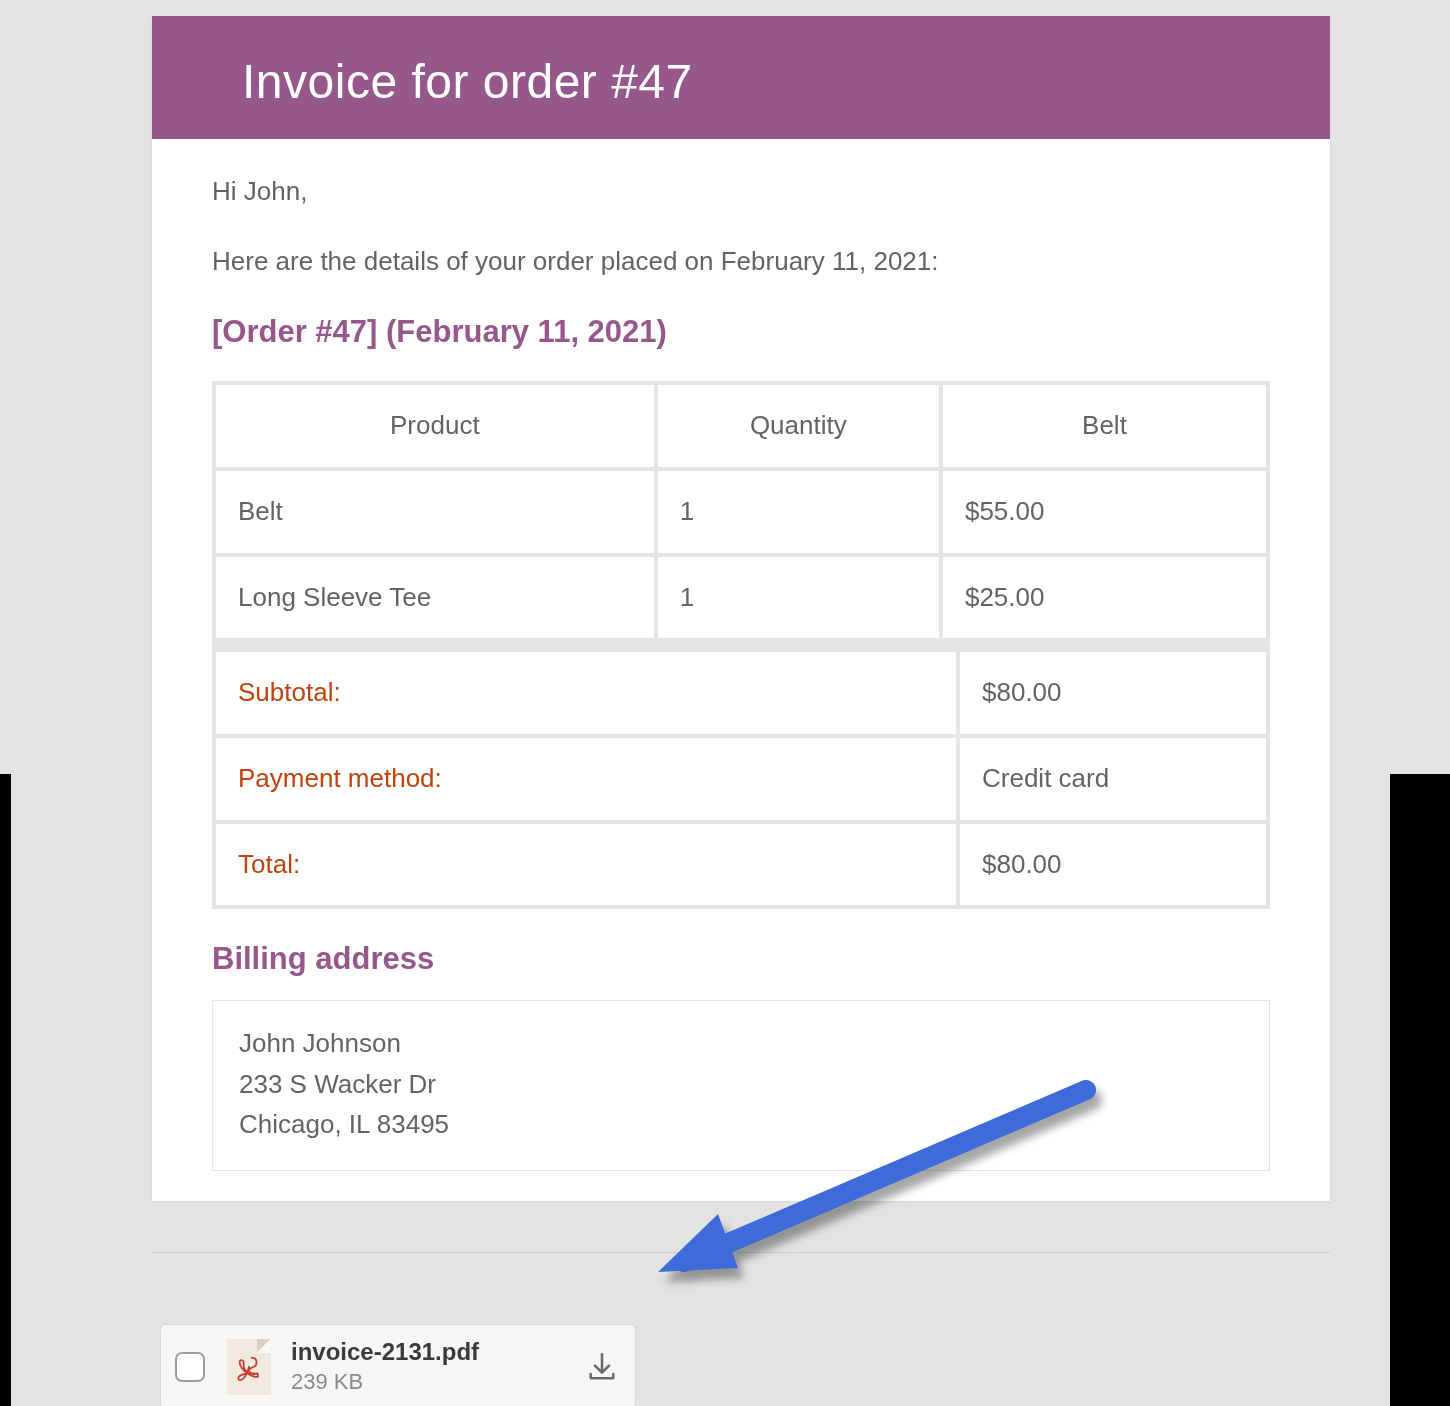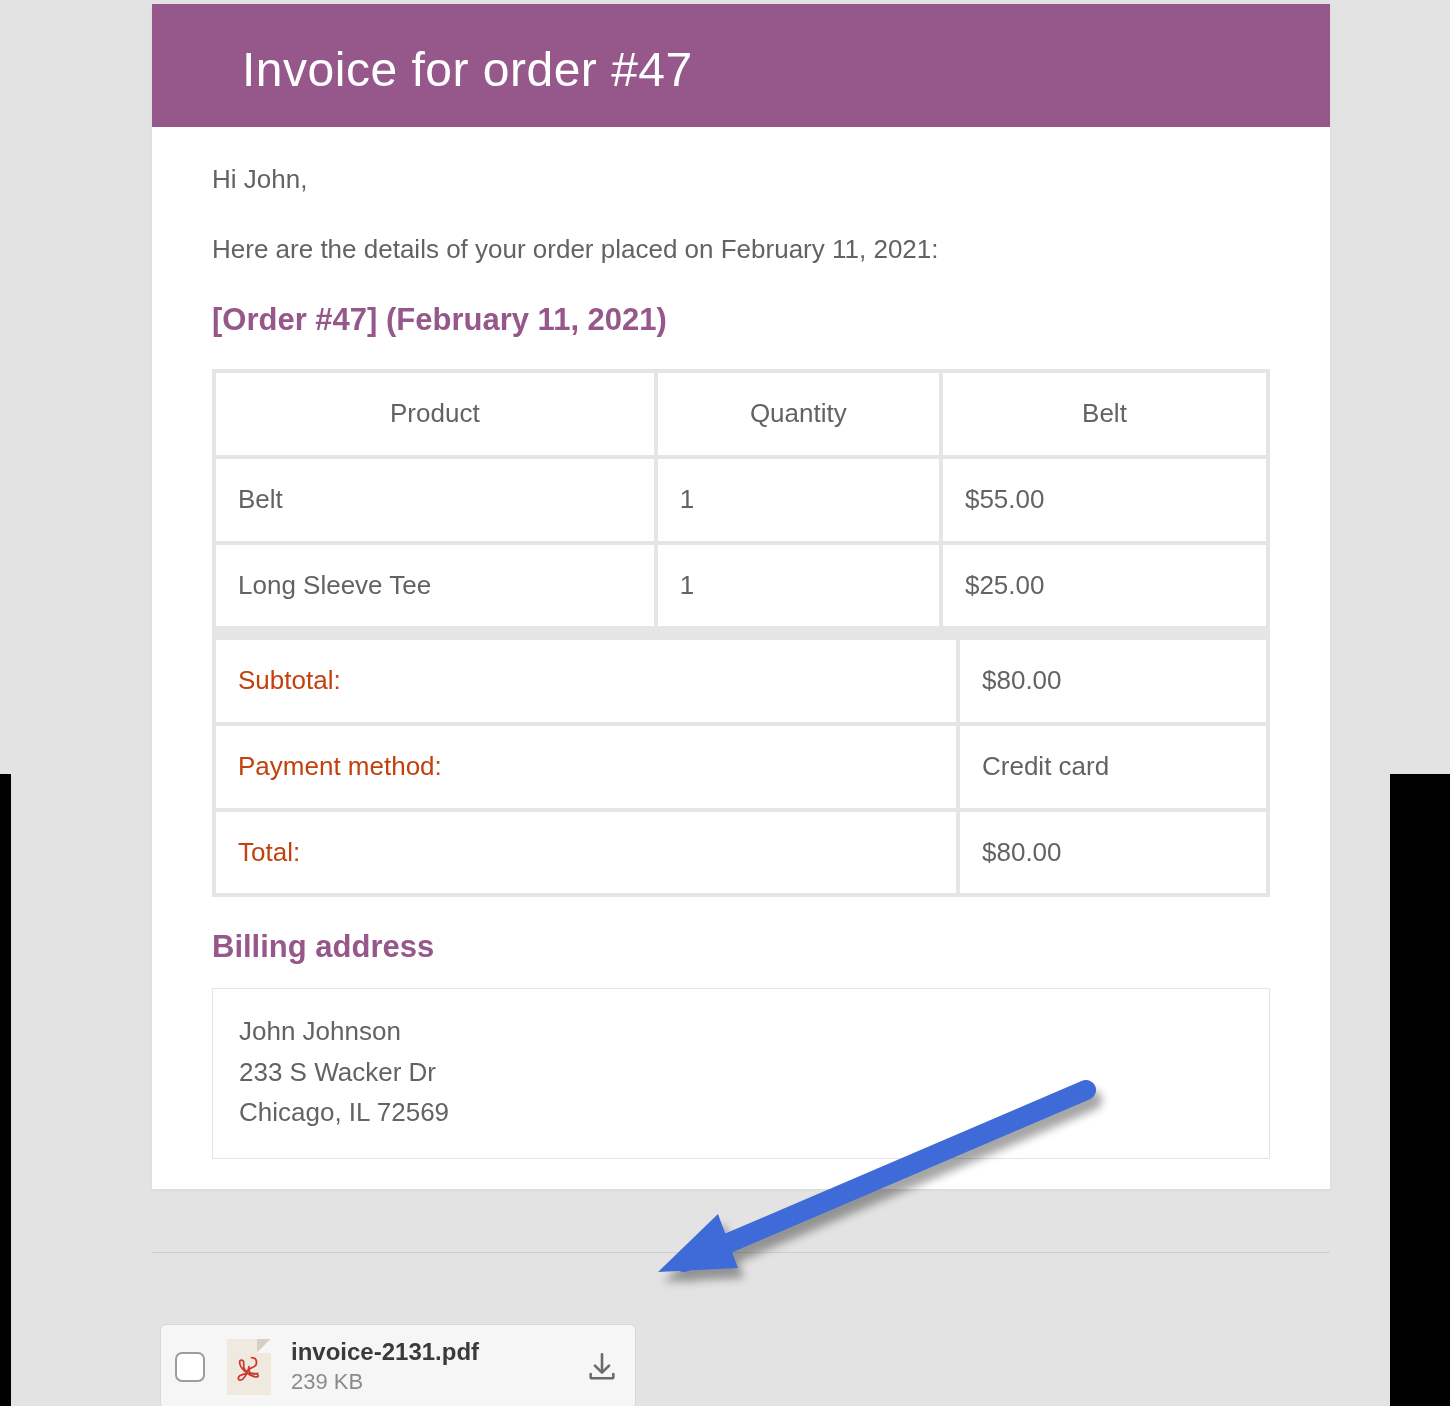--- a/index.html
+++ b/index.html
@@ -28,21 +28,21 @@
     position: absolute;
     right: 0;
     top: 774px;
     width: 60px;
     height: 640px;
     background: #000;
   }
   .email-card {
     position: absolute;
     left: 152px;
-    top: 4px;
+    top: 16px;
     width: 1178px;
     background: #fff;
     box-shadow: 0 1px 3px rgba(0,0,0,0.05);
   }
   .header-band {
     background: #96588a;
     padding: 38px 60px 30px 90px;
   }
   .header-title {
     color: #fff;
@@ -268,21 +268,21 @@
         <div class="summary-row">
           <div class="summary-label">Total:</div>
           <div class="summary-value">$80.00</div>
         </div>
       </div>
 
       <div class="section-heading billing-heading">Billing address</div>
       <div class="addr-box">
         <div class="addr-line">John Johnson</div>
         <div class="addr-line">233 S Wacker Dr</div>
-        <div class="addr-line">Chicago, IL 72569</div>
+        <div class="addr-line">Chicago, IL 83495</div>
       </div>
     </div>
   </div>
 
   <div class="divider"></div>
 
   <div class="attachment-chip">
     <div class="chip-checkbox"></div>
     <div class="pdf-icon">
       <div class="pdf-page">

